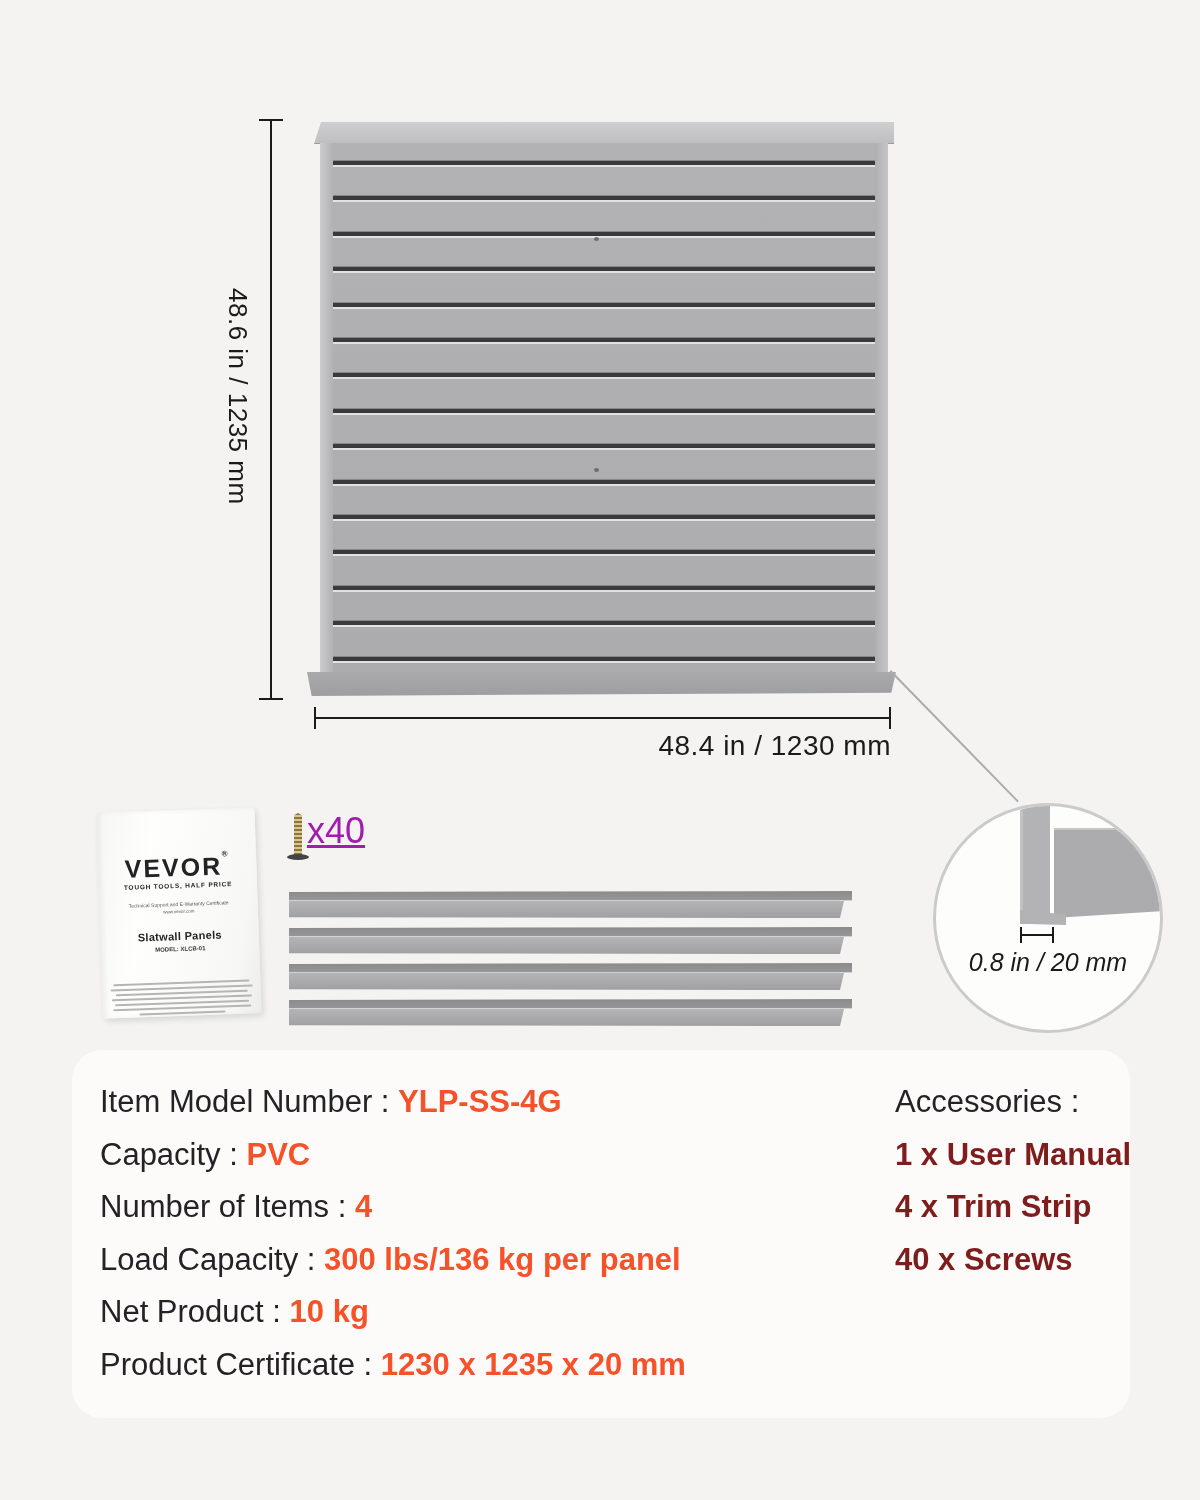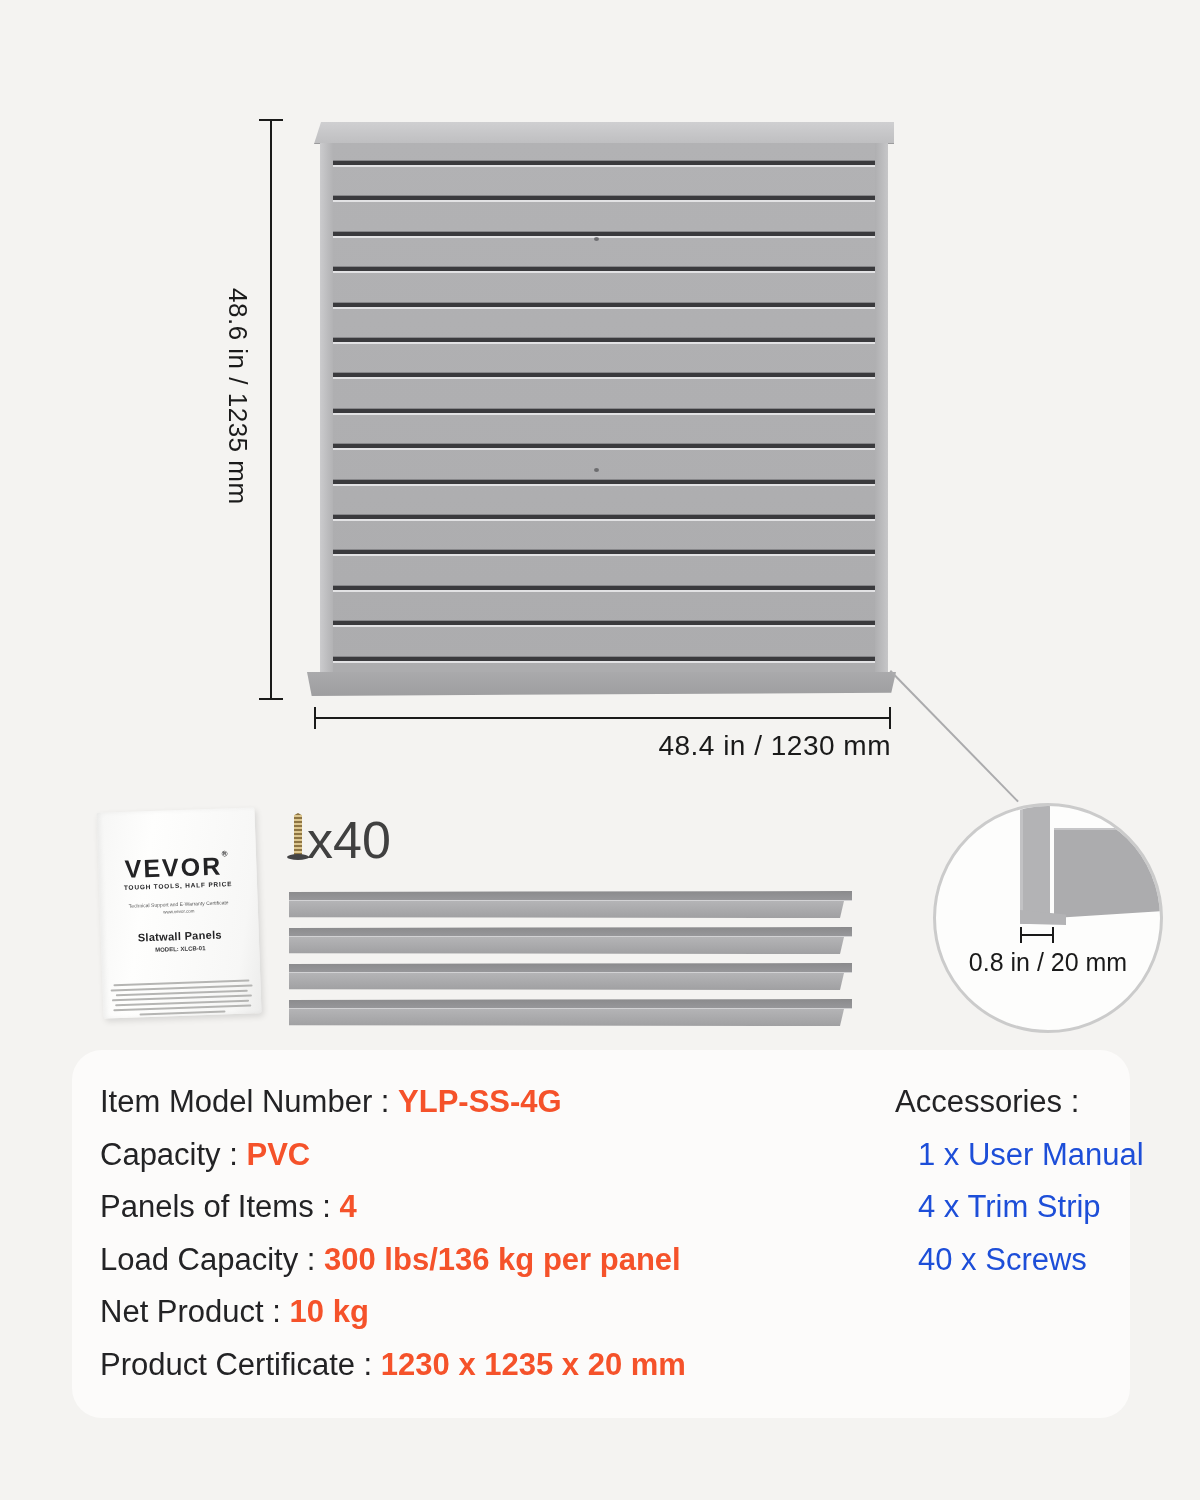--- a/index.html
+++ b/index.html
@@ -26,21 +26,21 @@
     clip-path:polygon(0 0,100% 0,99.2% 86%,0.8% 100%);}
   .grooves{position:absolute; left:333px; top:160px; width:542px; height:510px;}
   .groove{position:absolute; left:0; width:100%; height:4px; background:#3A3A3D;
     border-top:1px solid #87878A; border-bottom:2px solid #E2E2E4;}
   .hole{position:absolute; width:5px; height:4px; border-radius:50%; background:#57575A; opacity:.75;}
 
   
   .leader{position:absolute; left:891px; top:670px; width:183px; height:2px; background:#ABABAD;
     transform-origin:0 0; transform:rotate(45.7deg);}
   .detail-circle{position:absolute; left:933px; top:803px; width:230px; height:230px;
-    border-radius:50%; background:#FDFDFC; border:3px solid #CBCBCB; box-sizing:border-box; overflow:hidden;}
+    border-radius:50%; background:#FDFDFC; border:3px solid #CBCBCB; box-sizing:border-box; overflow:hidden;font-style:italic;}
   .dc-strip{position:absolute; left:84px; top:0; width:30px; height:118px;
     background:linear-gradient(90deg,#C2C2C4 0 3px,#B3B3B5 3px); }
   .dc-foot{position:absolute; left:84px; top:104px; width:46px; height:15px; background:#B3B3B5;
     clip-path:polygon(0 0,100% 30%,100% 100%,0 92%);}
   .dc-panel{position:absolute; left:118px; top:22px; width:115px; height:88px;
     background:#ACACAE; border-top:2px solid #C6C6C8;
     clip-path:polygon(0 0,100% 0,100% 92%,0 100%);}
   .dc-dim{position:absolute; left:84px; top:128px; width:34px; height:2px; background:#1A1A1A;}
   .dc-tick{position:absolute; width:2px; height:16px; top:121px; background:#1A1A1A;}
   .dc-label{position:absolute; left:0; top:142px; width:224px; text-align:center;
@@ -61,39 +61,39 @@
   .m-model{font-size:6px; font-weight:bold; color:#3a3a3c; margin-top:4px;}
   .m-paragraph{margin-top:30px; width:100%; display:flex; flex-direction:column; align-items:center; gap:3px;}
   .m-pline{height:2px; background:#B5B5B3; border-radius:1px;}
 
   
   .screw-shaft{position:absolute; left:294px; top:813px; width:8px; height:43px;
     background:repeating-linear-gradient(180deg,#8D7442 0 2px,#DCC68F 2px 4px);
     clip-path:polygon(50% 0,100% 5%,100% 100%,0 100%,0 5%); border-radius:2px;}
   .screw-head{position:absolute; left:287px; top:854px; width:22px; height:6px;
     background:#434345; border-radius:50%;}
-  .x40{position:absolute; left:307px; top:810px; font-size:52px; color:#404040;}
+  .x40{position:absolute; left:307px; top:810px; font-size:36px; color:#a21caf;text-decoration:underline;}
   .trim-strip{position:absolute; left:289px; width:563px; height:27px;}
   .ts-top{position:absolute; left:0; top:0; width:100%; height:9px;
     background:linear-gradient(#8A8A8C,#97979A); border-bottom:1px solid #D2D2D4;
     clip-path:polygon(0 10%,100% 0,100% 100%,0 100%);}
   .ts-front{position:absolute; left:0; top:10px; width:calc(100% - 8px); height:17px;
     background:linear-gradient(#B4B4B6,#A0A0A2);
     clip-path:polygon(0 0,100% 0,calc(100% - 4px) 100%,0 96%);}
 
   
   .spec-card{position:absolute; left:72px; top:1050px; width:1058px; height:368px;
     background:#FCFBFA; border-radius:30px;}
   .spec-col-left{position:absolute; left:28px; top:26px; font-size:31px; line-height:52.6px;
     color:#232325; white-space:nowrap;}
   .spec-col-right{position:absolute; left:823px; top:26px; font-size:31px; line-height:52.6px;
     color:#232325; white-space:nowrap;}
   .spec-value{font-weight:bold;}
   .orange{color:#F5522A;}
-  .spec-acc-item{font-weight:normal; color:#1d4ed8;margin-left:23px;}
+  .spec-acc-item{font-weight:bold; color:#7f1d1d;}
 </style>
 </head>
 <body>
 
 <div class="stage">
 
   <div class="dim-line" style="left:270px; top:120px; width:2px; height:580px;"></div>
   <div class="dim-line" style="left:259px; top:119px; width:24px; height:2px;"></div>
   <div class="dim-line" style="left:259px; top:698px; width:24px; height:2px;"></div>
   <div class="dim-text dim-text-v" style="left:222px; top:288px;">48.6 in / 1235 mm</div>
@@ -176,21 +176,21 @@
     </div>
   <div class="trim-strip" style="top:999px;">
       <div class="ts-top"></div>
       <div class="ts-front"></div>
     </div>
 
   <div class="spec-card">
     <div class="spec-col-left">
       <div><span>Item Model Number</span><span> : </span><span class="spec-value orange">YLP-SS-4G</span></div>
       <div><span>Capacity</span><span> : </span><span class="spec-value orange">PVC</span></div>
-      <div><span>Panels of Items</span><span> : </span><span class="spec-value orange">4</span></div>
+      <div><span>Number of Items</span><span> : </span><span class="spec-value orange">4</span></div>
       <div><span>Load Capacity</span><span> : </span><span class="spec-value orange">300 lbs/136 kg per panel</span></div>
       <div><span>Net Product</span><span> : </span><span class="spec-value orange">10 kg</span></div>
       <div><span>Product Certificate</span><span> : </span><span class="spec-value orange">1230 x 1235 x 20 mm</span></div>
     </div>
     <div class="spec-col-right">
       <div>Accessories :</div>
       <div class="spec-acc-item">1 x User Manual</div>
       <div class="spec-acc-item">4 x Trim Strip</div>
       <div class="spec-acc-item">40 x Screws</div>
     </div>

